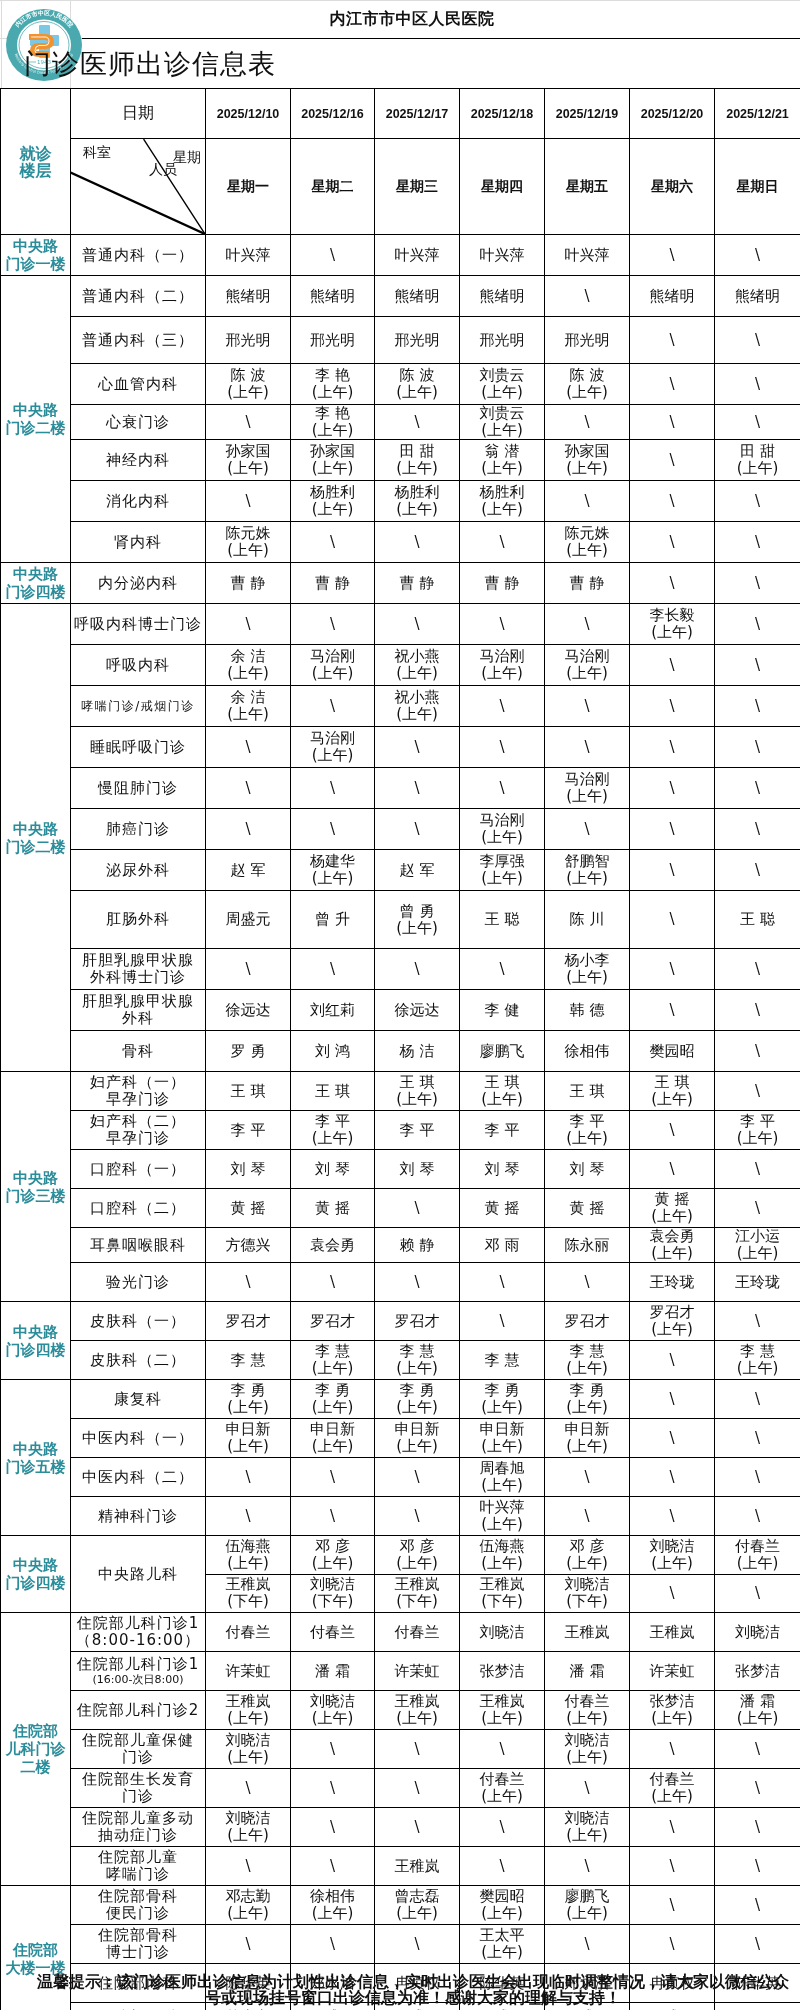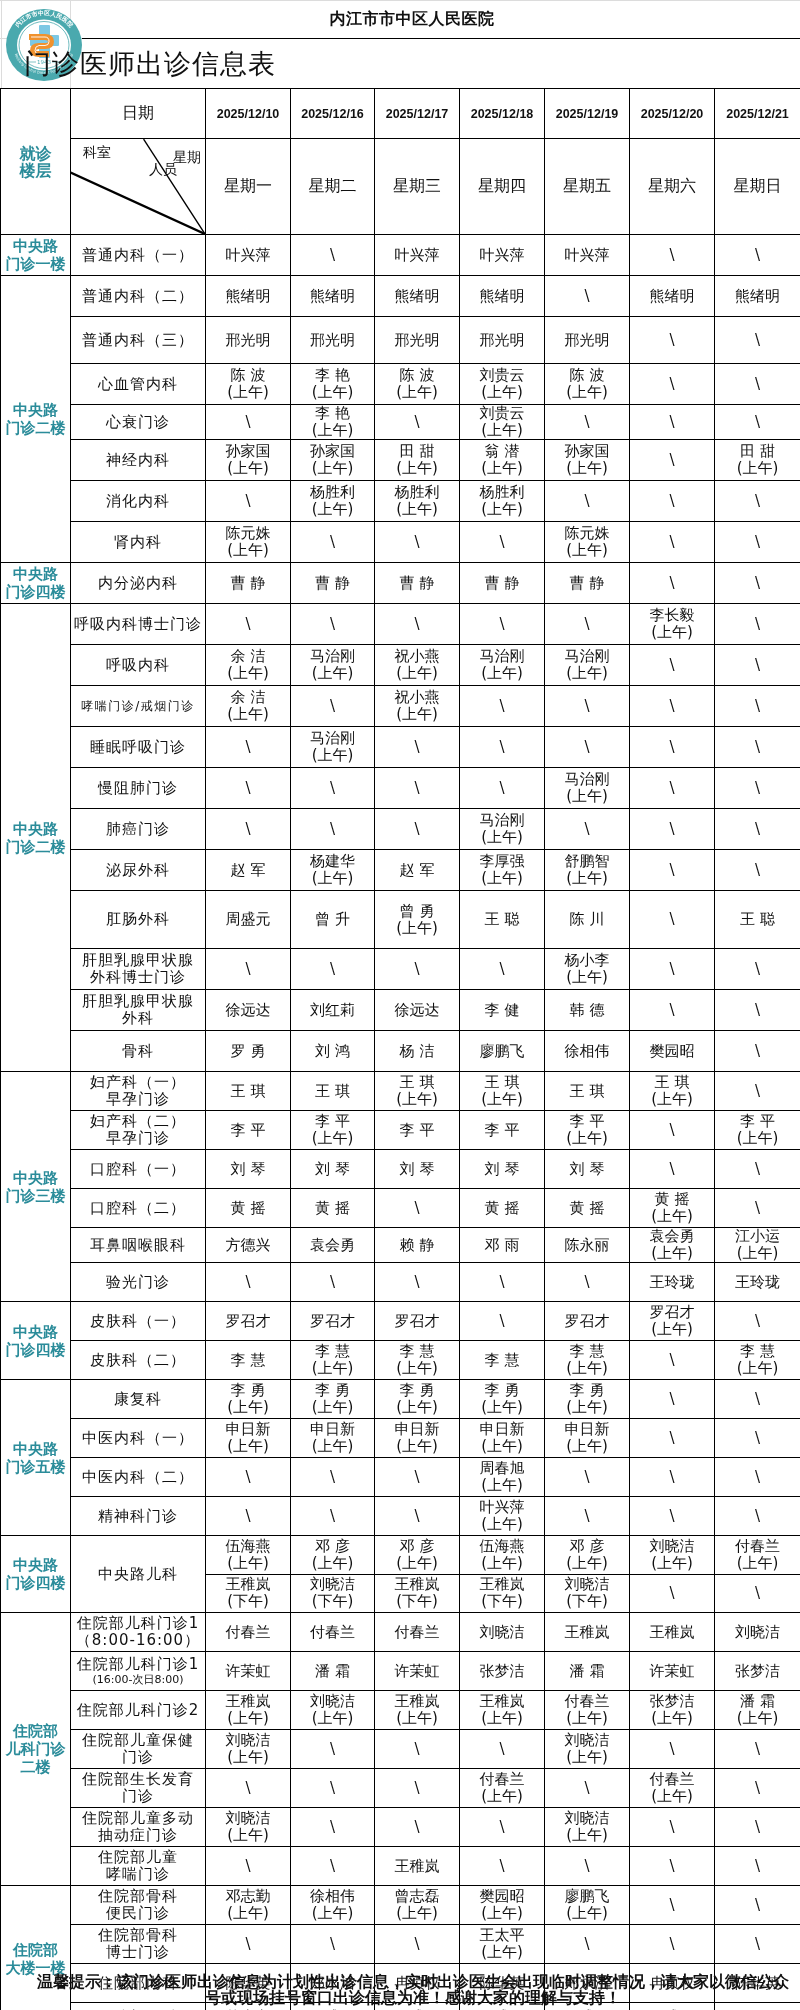--- a/index.html
+++ b/index.html
@@ -54,21 +54,21 @@
   }
   th.floor-head {
     color: var(--floor-label);
     font-size: 16px; font-weight: bold; line-height: 17px;
   }
   th.date-label { font-size: 16px; font-weight: normal; }
   th.date {
     font-family: "Liberation Sans", sans-serif;
     font-size: 12.5px; font-weight: bold;
   }
-  th.weekday { font-size: 16px; font-weight: normal; }
+  th.weekday { font-size: 14px; font-weight: bold; }
   th.diag { position: relative; font-weight: normal; }
   th.diag svg { position: absolute; left: 0; top: 0; width: 100%; height: 100%; }
   th.diag .dl { position: absolute; font-size: 14px; line-height: 10px; white-space: nowrap; }
   .dl-dept { left: 12px; top: 8px; }
   .dl-staff { left: 78px; top: 25px; }
   .dl-week { left: 102px; top: 13px; }
 
   td.floor {
     color: var(--floor-label);
     font-size: 15px; font-weight: bold; line-height: 18px;

